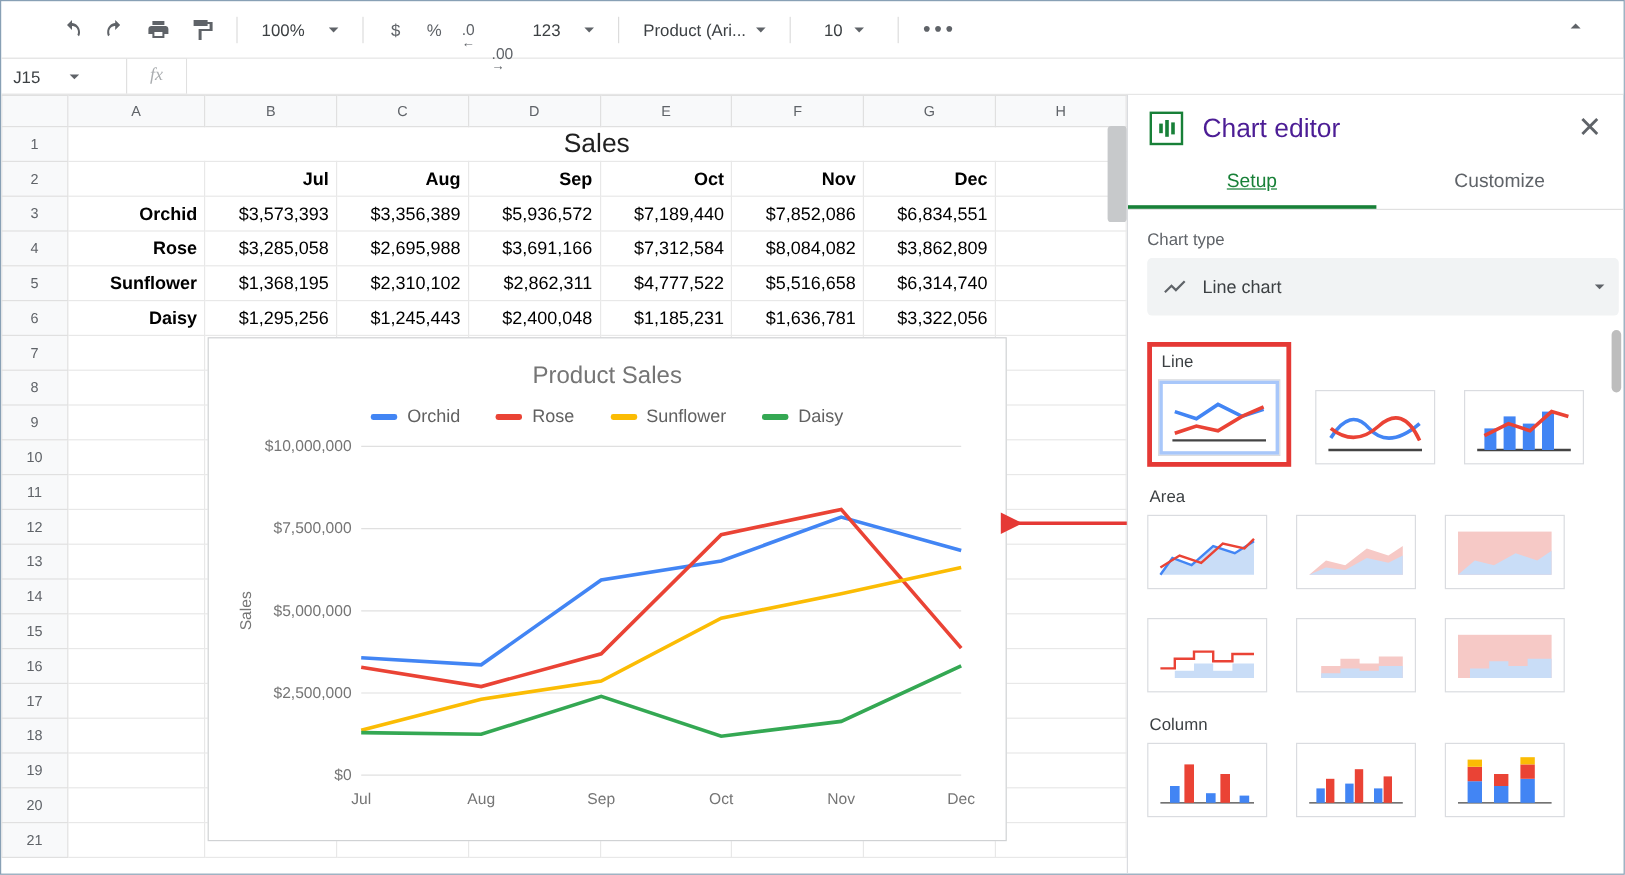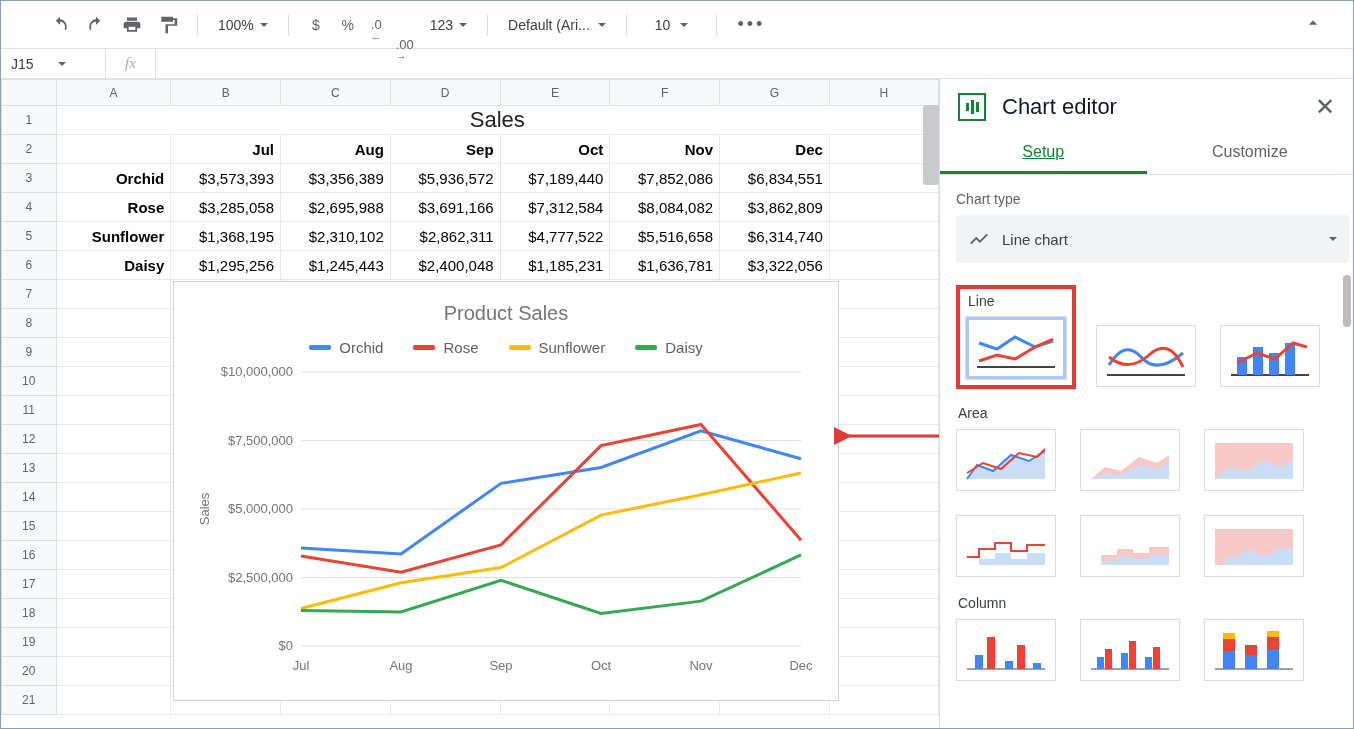--- a/index.html
+++ b/index.html
@@ -4,21 +4,21 @@
 <style>
   * { box-sizing: border-box; margin: 0; padding: 0; }
   html, body { width: 1354px; height: 729px; font-family: Arial, Helvetica, sans-serif; overflow: hidden; background: #fff; }
   body { border: 1px solid #88a0b5; }
 
   
   .toolbar { display: flex; align-items: center; height: 48px; padding: 0 10px 0 44px; gap: 6px; border-bottom: 1px solid #e0e0e0; }
   .sep { width: 1px; height: 22px; background: #dcdcdc; margin: 0 8px; }
   .tb-btn { width: 30px; height: 30px; display: flex; align-items: center; justify-content: center; color: #5f6368; border-radius: 4px; cursor: pointer; }
   .tb-btn svg { width: 20px; height: 20px; fill: #5f6368; }
-  .zoom { display: flex; align-items: center; color: #3c4043; font-size: 14px; padding: 0 6px; gap: 6px; cursor: pointer; }
+  .zoom { display: flex; align-items: center; color: #3c4043; font-size: 14px; padding: 0 6px; gap: 20px; cursor: pointer; }
   .caret { width: 0; height: 0; border-left: 4px solid transparent; border-right: 4px solid transparent; border-top: 4px solid #5f6368; }
   .font-sel { font-size: 14px; color: #3c4043; display: flex; align-items: center; gap: 8px; padding: 0 6px; cursor: pointer; }
   .num-sel { font-size: 14px; color: #3c4043; padding: 0 14px; cursor: pointer; display:flex; align-items:center; gap:10px; }
   .tb-text { font-size: 14px; color: #5f6368; width:26px; text-align:center; cursor:pointer; }
   .more-dots { letter-spacing: 3px; font-size: 18px; color: #5f6368; cursor:pointer; padding: 0 6px; }
   .collapse-caret { margin-left: auto; margin-right: 20px; cursor:pointer; }
   .collapse-caret svg { width: 20px; height: 20px; fill:#5f6368;}
 
   
   .fx-row { display: flex; align-items: flex-end; height: 30px; border-bottom: 1px solid #e0e0e0; }
@@ -48,21 +48,21 @@
   .legend .item { display:flex; align-items:center; gap:8px;}
   .legend .sw { width:22px; height:5px; border-radius:2px;}
   .embedded-chart svg { display:block; margin: 6px auto 0 auto;}
   .arrow { position:absolute; left:840px; top:347px; }
   .arrow svg { overflow:visible;}
 
   
   .editor-header { display:flex; align-items:center; gap:16px; padding:14px 18px 10px 18px;}
   .editor-header .logo { width:28px; height:28px; border:2px solid #188038; display:flex; align-items:center; justify-content:center; }
   .editor-header .logo .bar { width:3px; background:#188038; margin:0 1px; display:inline-block;}
-  .editor-header h2 { font-size:22px; font-weight:400; color:#0f172a; }
+  .editor-header h2 { font-size:22px; font-weight:400; color:#4c1d95; }
   .editor-header .close { margin-left:auto; font-size:24px; color:#5f6368; cursor:pointer; line-height:1; }
   .tabs { display:flex; border-bottom:1px solid #e0e0e0; }
   .tabs .tab { flex:1; text-align:center; padding:12px 0 10px 0; font-size:16px; color:#5f6368; cursor:pointer; }
   .tabs .tab.active { color:#188038; font-weight:500; border-bottom:3px solid #188038;text-decoration:underline; }
   .editor-body { padding:16px 4px 0 16px; overflow:auto; position:relative; }
   .editor-body::-webkit-scrollbar{width:10px;}
   .editor-body::-webkit-scrollbar-thumb{background:#bdbdbd;border-radius:5px;}
   .lbl { font-size:14px; color:#5f6368; margin-bottom:8px; }
   .chart-type-sel { display:flex; align-items:center; gap:12px; height:48px; background:#f1f3f4; border-radius:4px; padding:0 12px; font-size:15px; color:#3c4043; cursor:pointer; margin-bottom:22px;}
   .chart-type-sel .caret { margin-left:auto;}
@@ -108,21 +108,21 @@
   <div class="tb-text">$</div>
   <div class="tb-text">%</div>
   <div class="tb-btn" style="width:auto;font-size:13px;padding:0 4px;position:relative;">.0<span style="position:absolute;bottom:-2px;left:4px;font-size:11px;">←</span></div>
   <div class="tb-btn" style="width:auto;font-size:13px;padding:0 4px;position:relative;margin-top:39px;">.00<span style="position:absolute;bottom:-2px;left:4px;font-size:11px;">→</span></div>
   <div class="zoom">
       <span>123</span>
       <span class="caret"></span>
     </div>
   <div class="sep"></div>
   <div class="font-sel">
-      <span>Default (Ari...</span>
+      <span>Product (Ari...</span>
       <span class="caret"></span>
     </div>
   <div class="sep"></div>
   <div class="num-sel">
       <span>10</span>
       <span class="caret"></span>
     </div>
   <div class="sep"></div>
   <div class="more-dots">•••</div>
   <div class="collapse-caret"><svg viewBox="0 0 24 24">

